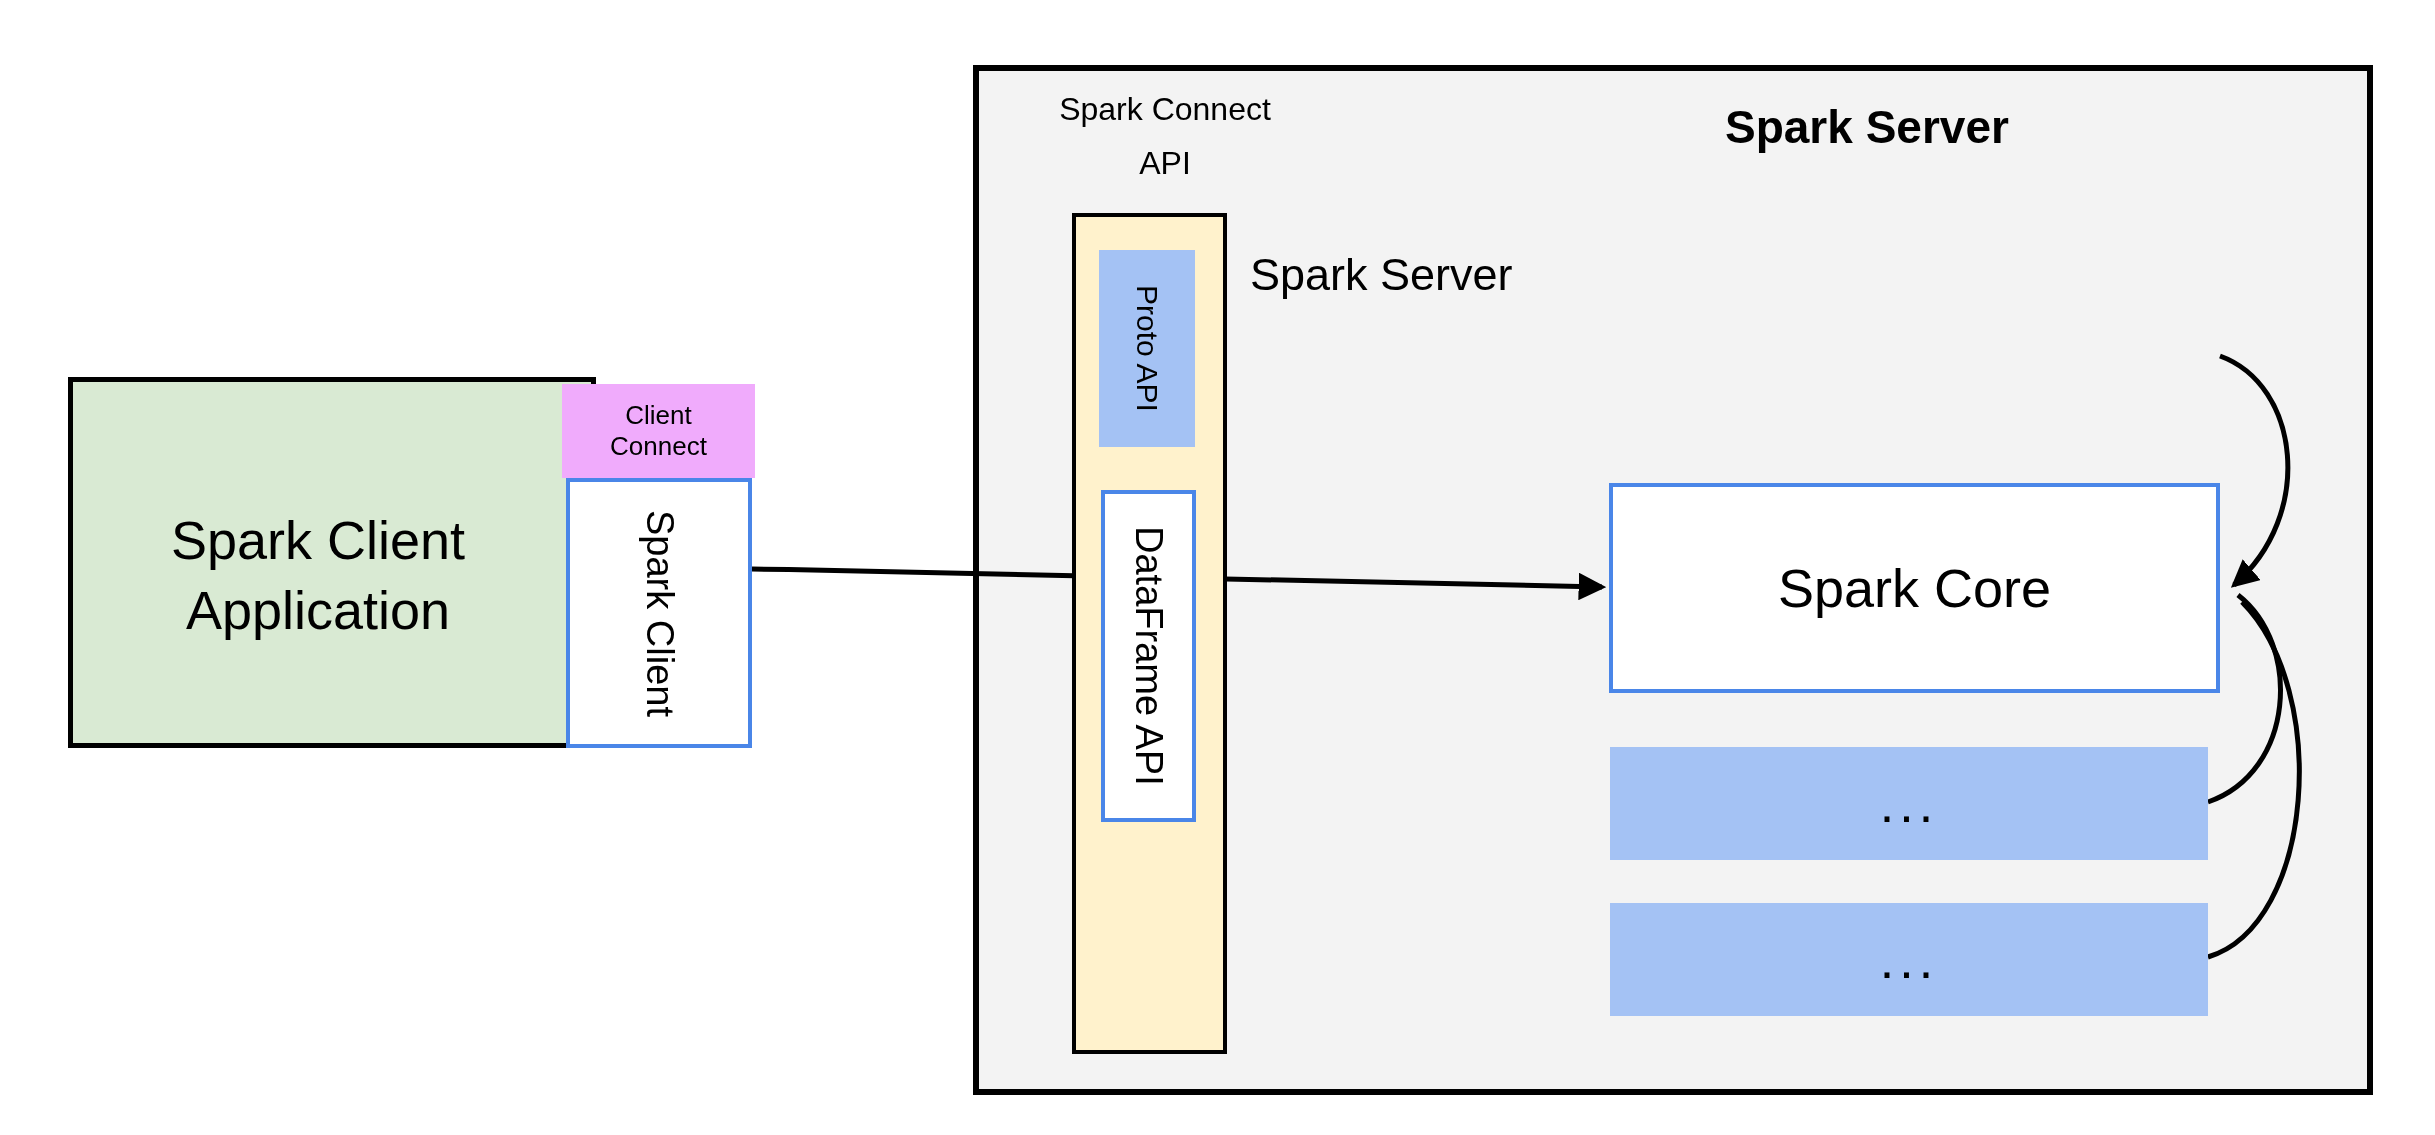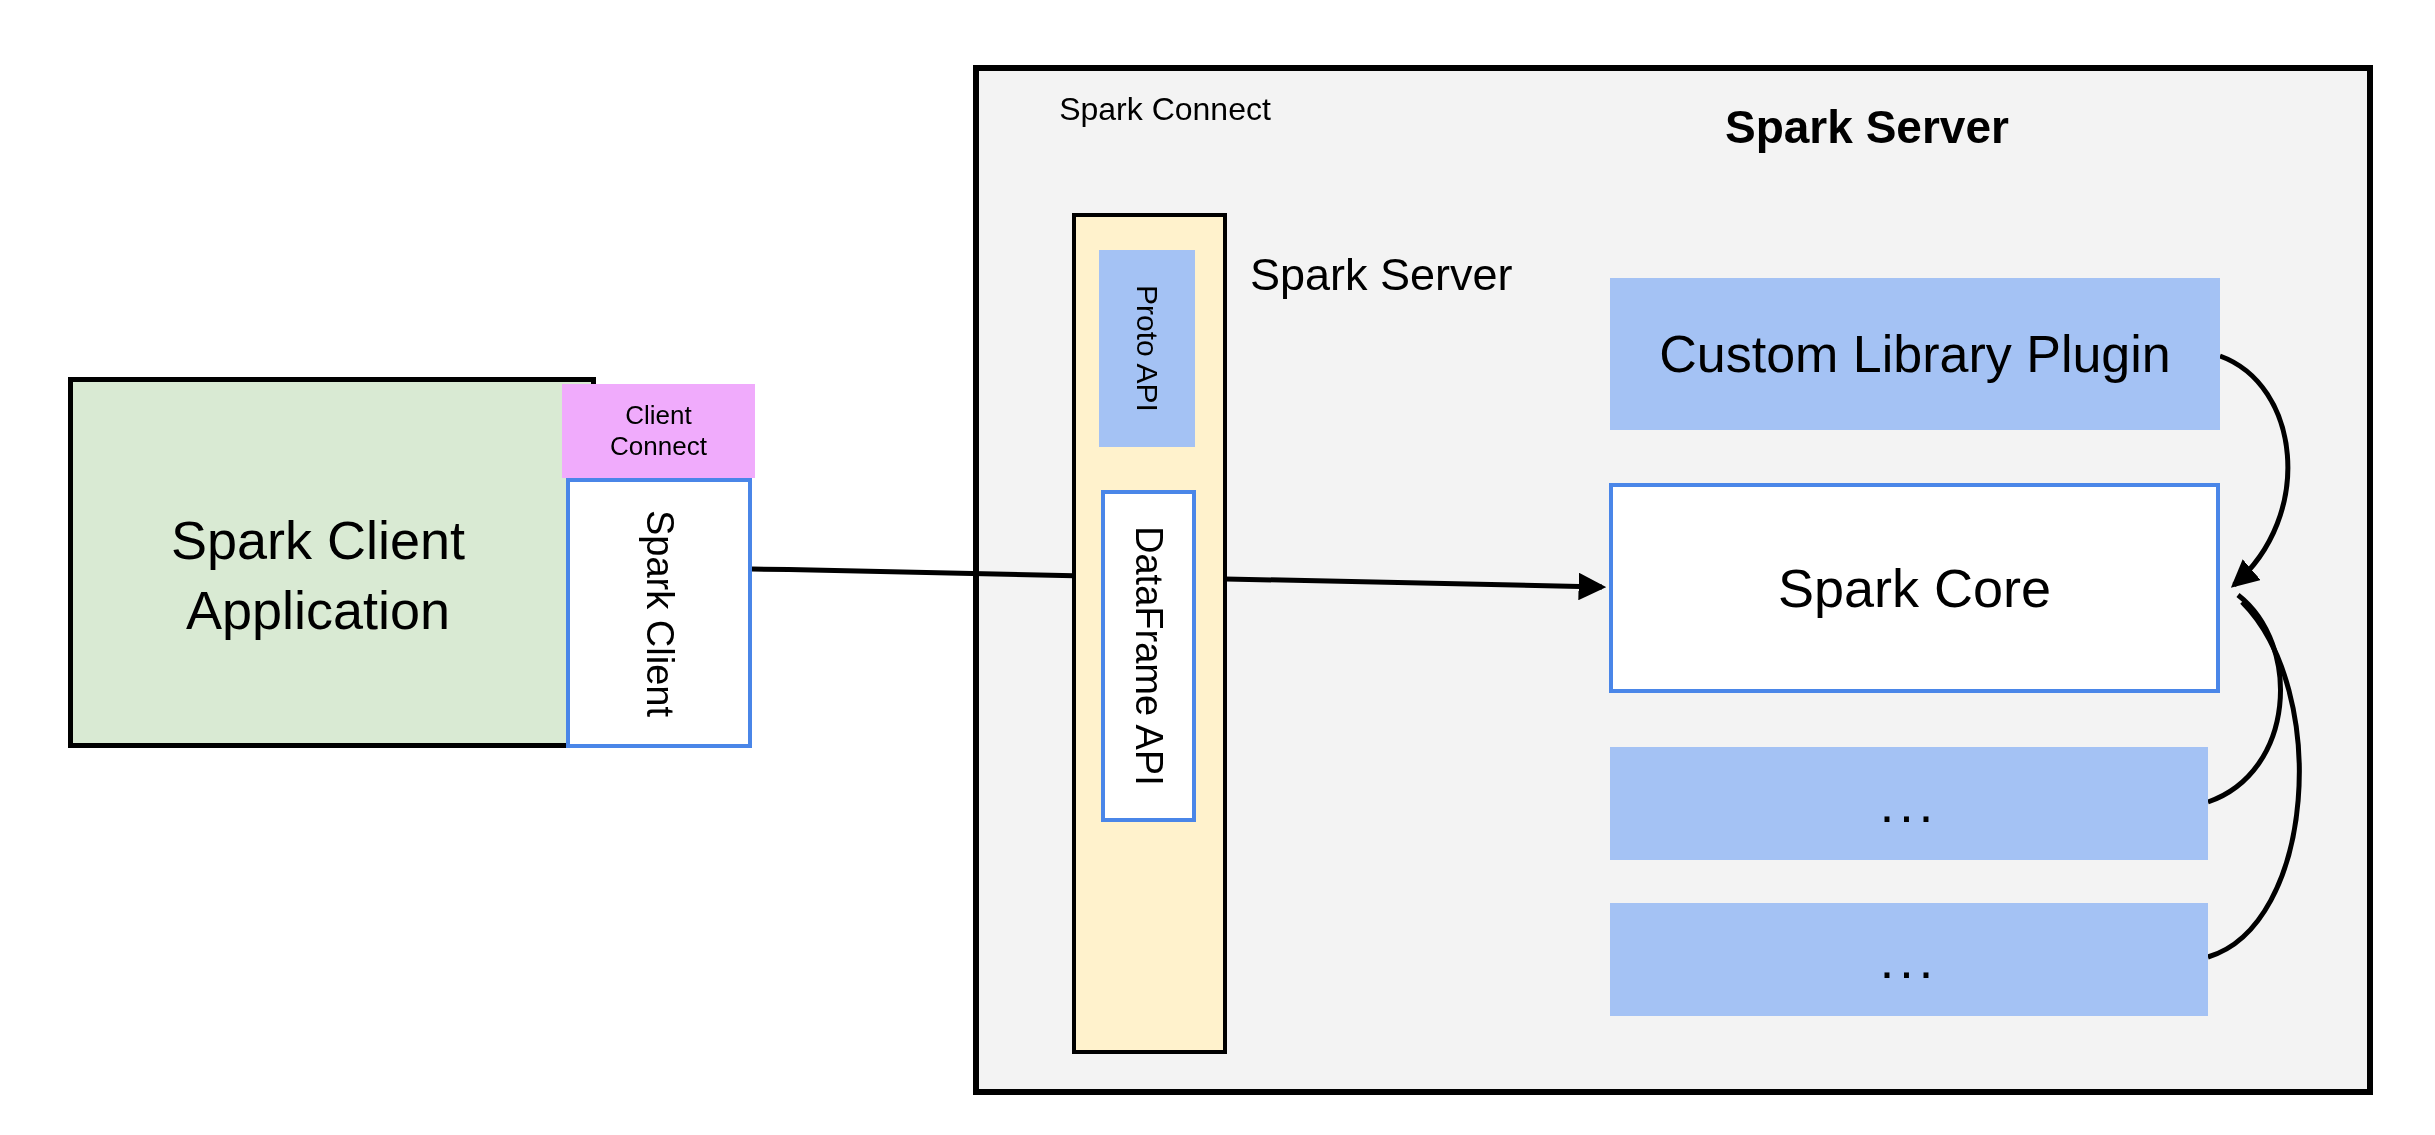--- a/index.html
+++ b/index.html
@@ -152,41 +152,39 @@
     <div>Client</div>
     <div>Connect</div>
   </div>
 
   <div class="abs box spark-client-box">
     <span class="vlabel">Spark Client</span>
   </div>
 
   <div class="abs label connect-api-label">
     <div>Spark Connect</div>
+    <div>API</div>
   </div>
 
   <div class="abs box yellow-col"></div>
 
   <div class="abs box proto-box">
     <span class="vlabel">Proto API</span>
   </div>
 
   <div class="abs box dataframe-box">
     <span class="vlabel">DataFrame API</span>
   </div>
 
   <div class="abs label server-library-label">
     <div>Spark Server</div>
   </div>
 
   <div class="abs label server-title">Spark Server</div>
 
-  <div class="abs box plugin-box">
-    <span>Custom Library Plugin</span>
-  </div>
 
   <div class="abs box core-box">
     <span>Spark Core</span>
   </div>
 
   <div class="abs box ellipsis-box ellipsis-1">
     <span>...</span>
   </div>
 
   <div class="abs box ellipsis-box ellipsis-2">

